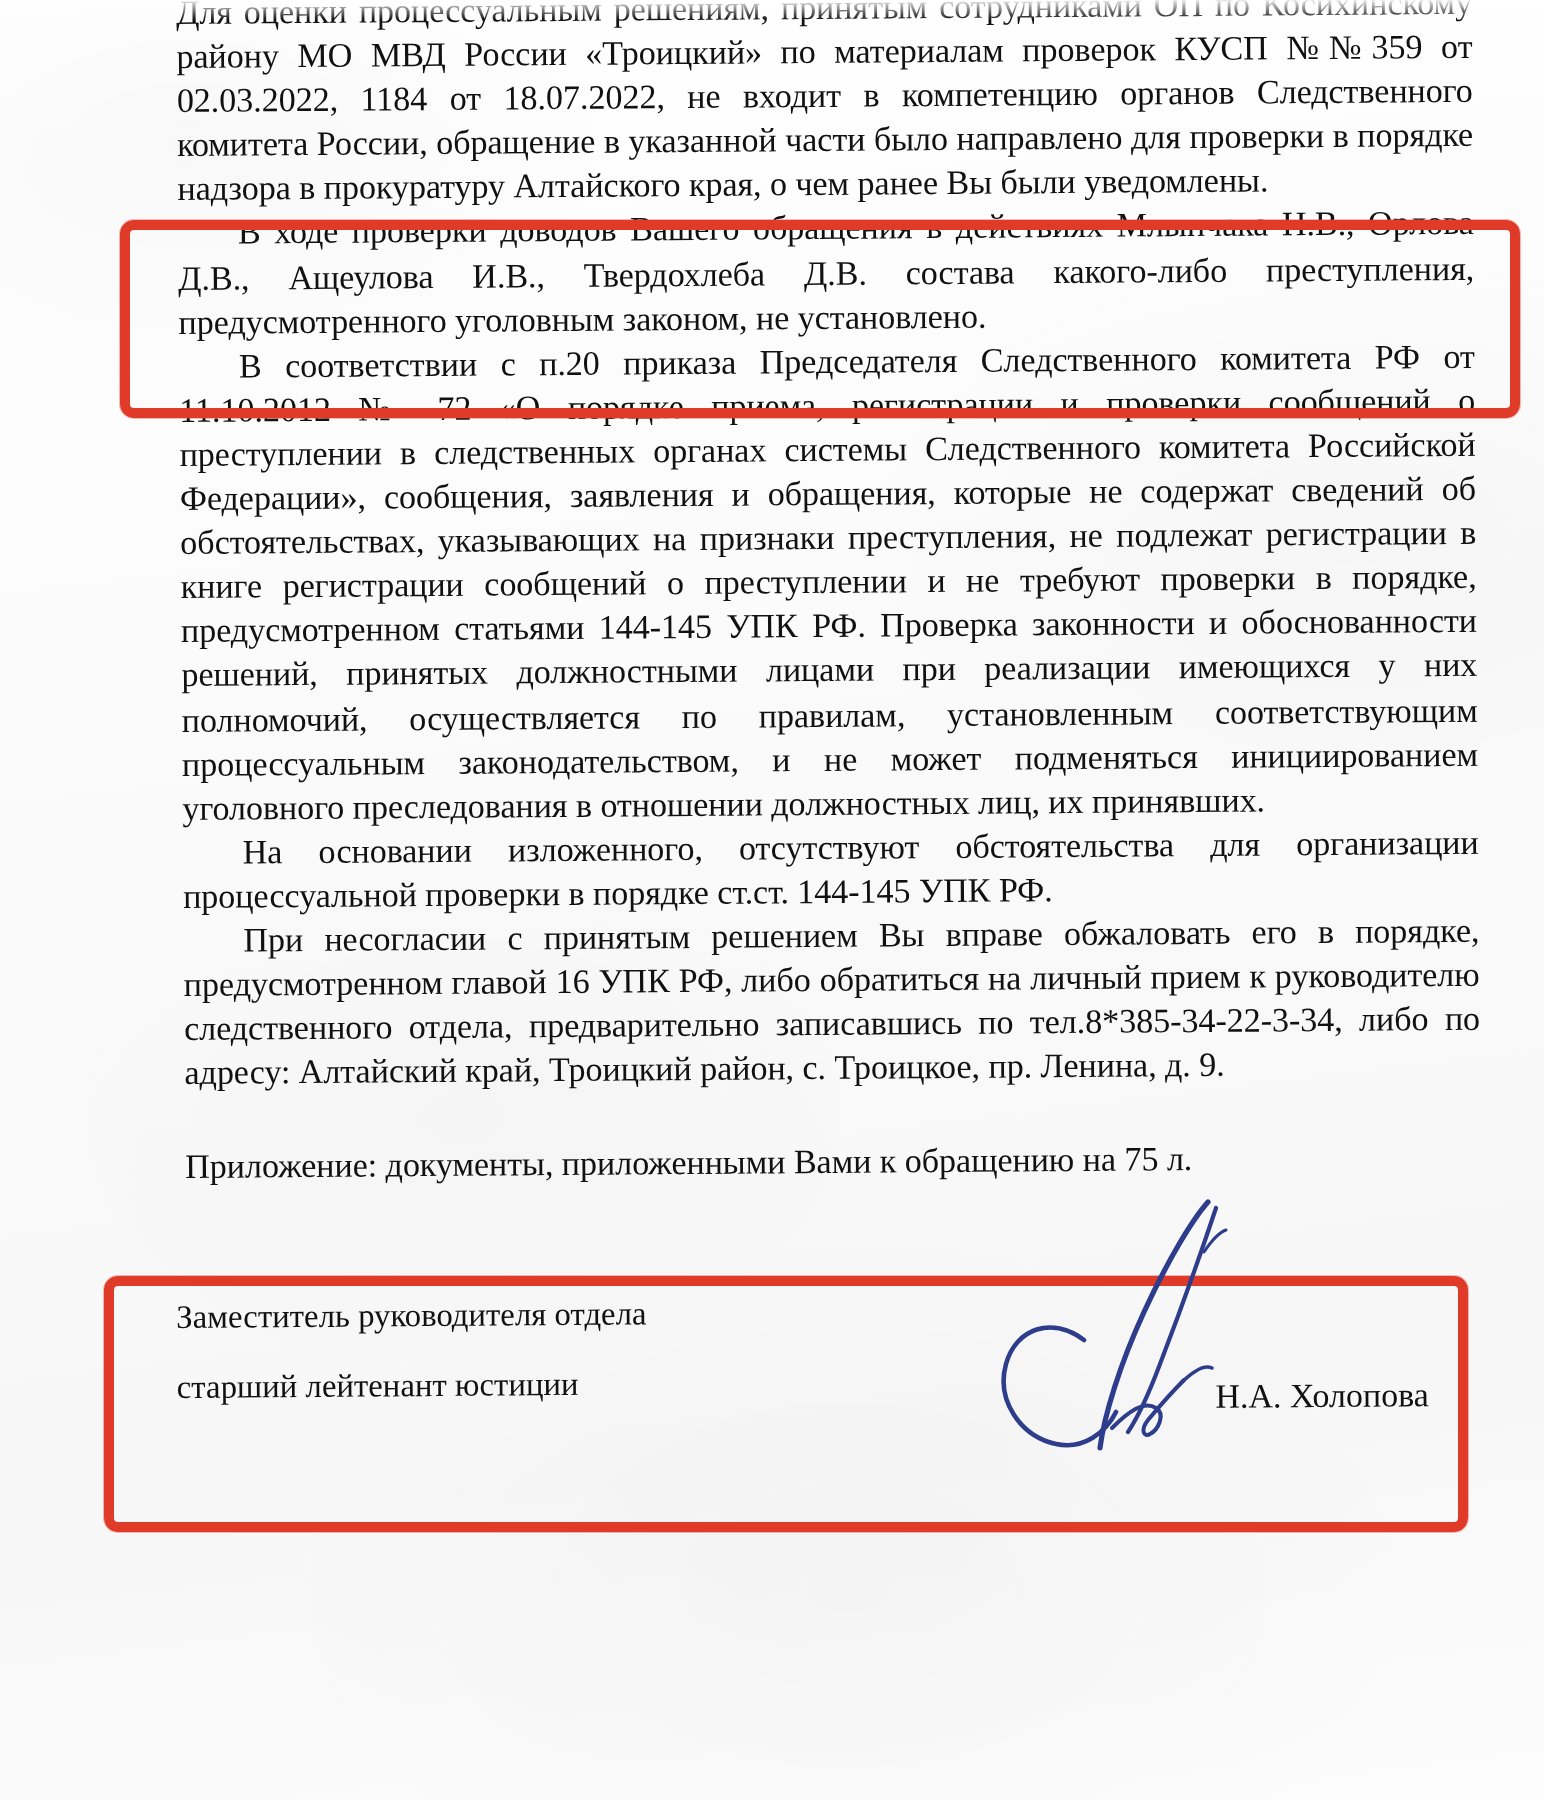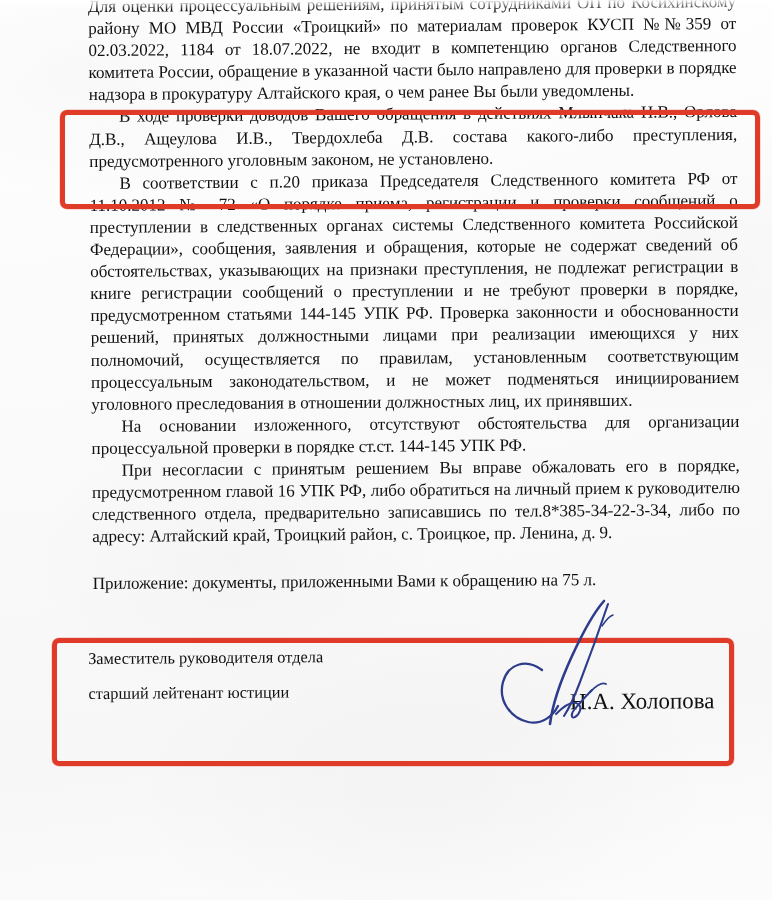--- a/index.html
+++ b/index.html
@@ -92,21 +92,21 @@
   .sig-line {
     font-size: 16.4px;
     line-height: 21px;
     margin: 0 0 14px 0;
     white-space: nowrap;
   }
   .sig-name {
     position: absolute;
     right: 14px;
     top: 45px;
-    font-size: 23px;
+    font-size: 17px;
     white-space: nowrap;
   }
   #signature-mark {
     position: absolute;
     left: 480px;
     top: 596px;
     width: 190px;
     height: 160px;
     z-index: 5;
     pointer-events: none;

